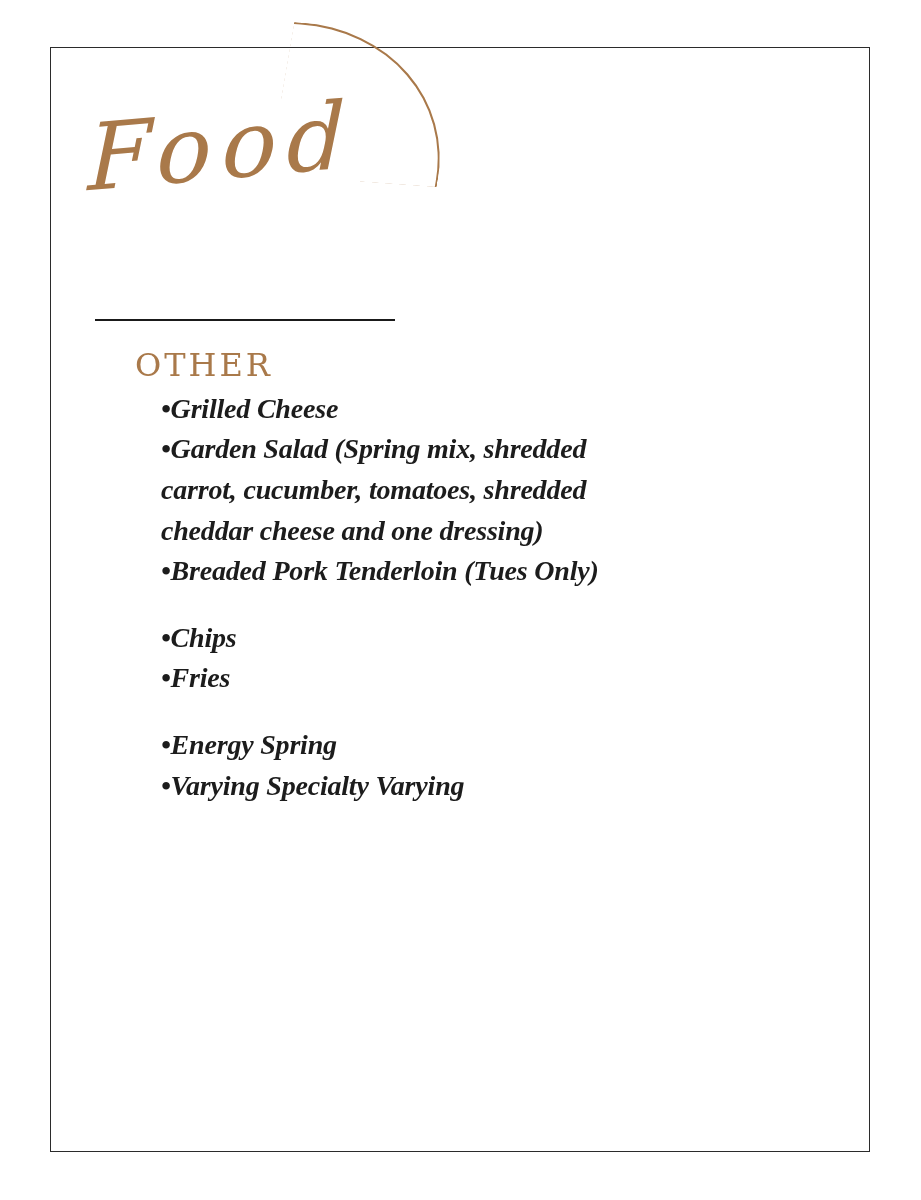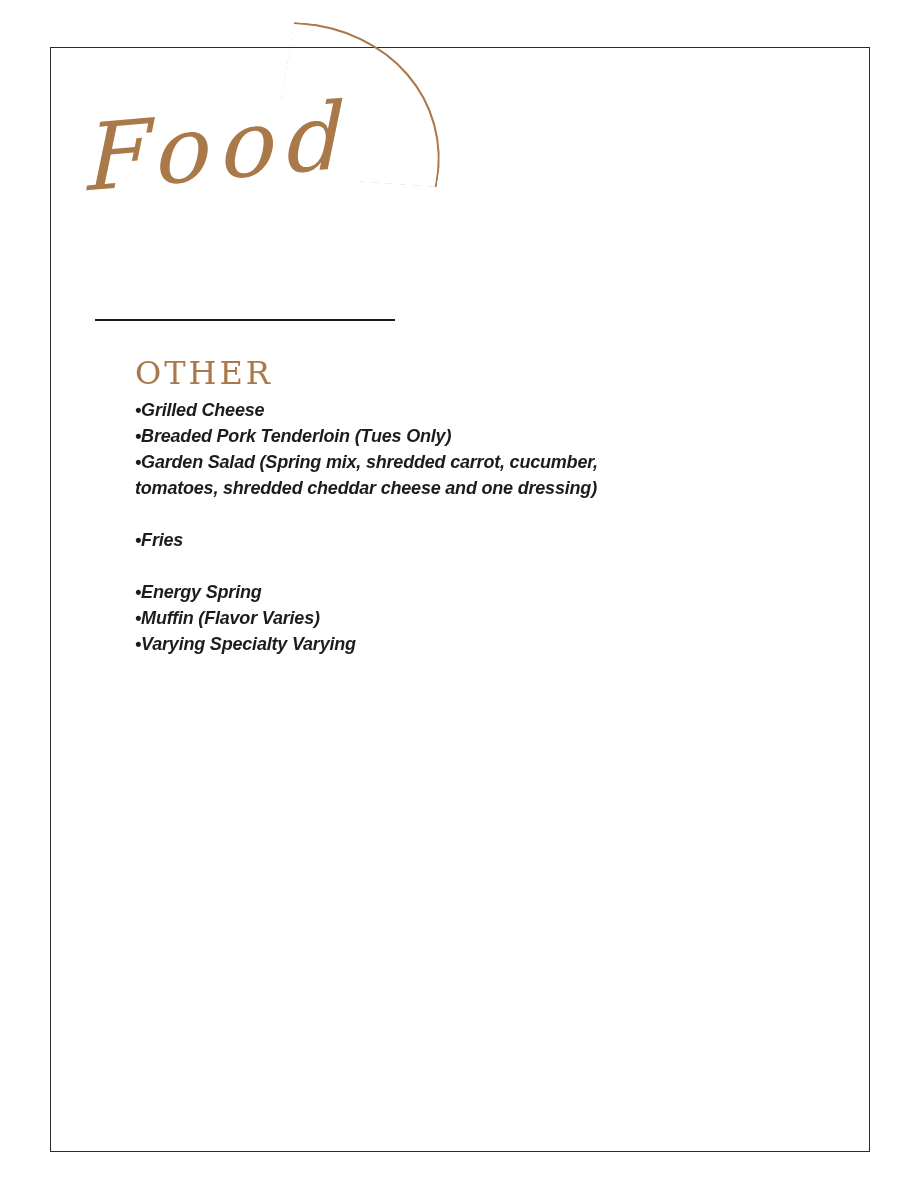--- a/index.html
+++ b/index.html
@@ -113,39 +113,40 @@
     padding: 0 0 0 85px;
   }
   .section + .section { margin-top: 26px; }
 
   .section-title {
     font-family: "DejaVu Serif", serif;
     font-weight: 400;
     font-size: 32px;
     letter-spacing: 3px;
     color: #a9794a;
-    margin: 8px 0 4px 0;
+    margin: 0 0 4px 0;
     line-height: 1.18;
   }
 
   .items {
     list-style: none;
     margin: 0;
     padding: 0;
   }
 
   .item {
-    font-family: Liberation Sans, sans-serif;
+    font-family: Liberation Serif, serif;
     font-style: italic;
     font-weight: 700;
-    font-size: 18px;
+    font-size: 28px;
     line-height: 1.45;
     color: #1c1c1c;
     max-width: 470px;
     letter-spacing: -0.2px;
+    margin-left: 26px;
   }
 
   .item .bullet { margin-right: 0px; }
 </style>
 </head>
 <body>
 
 <div class="page">
   <div class="frame"></div>
 
@@ -155,34 +156,34 @@
       <div class="script-word">Food</div>
       <div class="rule"></div>
     </div>
 
     <div class="sections">
 
       <div class="section">
         <h2 class="section-title">OTHER</h2>
         <ul class="items">
           <li class="item"><span class="bullet">•</span><span>Grilled Cheese</span></li>
+          <li class="item"><span class="bullet">•</span><span>Garden Salad (Spring mix, shredded carrot, cucumber, tomatoes, shredded cheddar cheese and one dressing)</span></li>
           <li class="item"><span class="bullet">•</span><span>Breaded Pork Tenderloin (Tues Only)</span></li>
-          <li class="item"><span class="bullet">•</span><span>Garden Salad (Spring mix, shredded carrot, cucumber, tomatoes, shredded cheddar cheese and one dressing)</span></li>
         </ul>
       </div>
 
       <div class="section">
         <ul class="items">
+          <li class="item"><span class="bullet">•</span><span>Chips</span></li>
           <li class="item"><span class="bullet">•</span><span>Fries</span></li>
         </ul>
       </div>
 
       <div class="section">
         <ul class="items">
           <li class="item"><span class="bullet">•</span><span>Energy Spring</span></li>
-          <li class="item"><span class="bullet">•</span><span>Muffin (Flavor Varies)</span></li>
           <li class="item"><span class="bullet">•</span><span>Varying Specialty Varying</span></li>
         </ul>
       </div>
 
     </div>
   </div>
 </div>
 
 </body></html>

